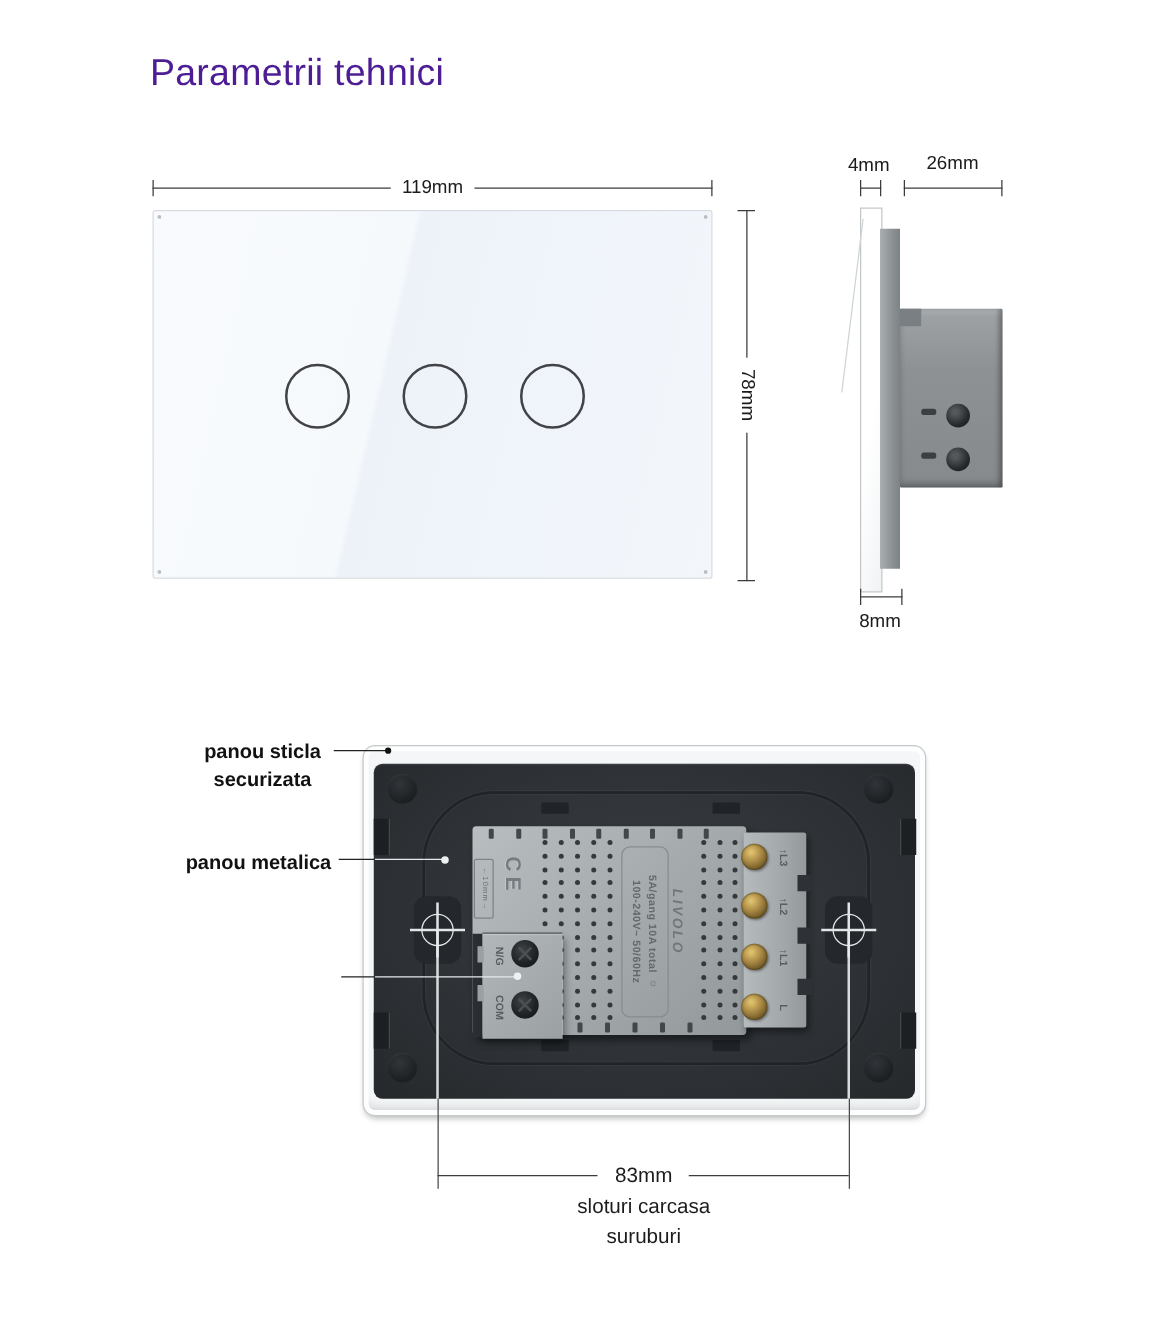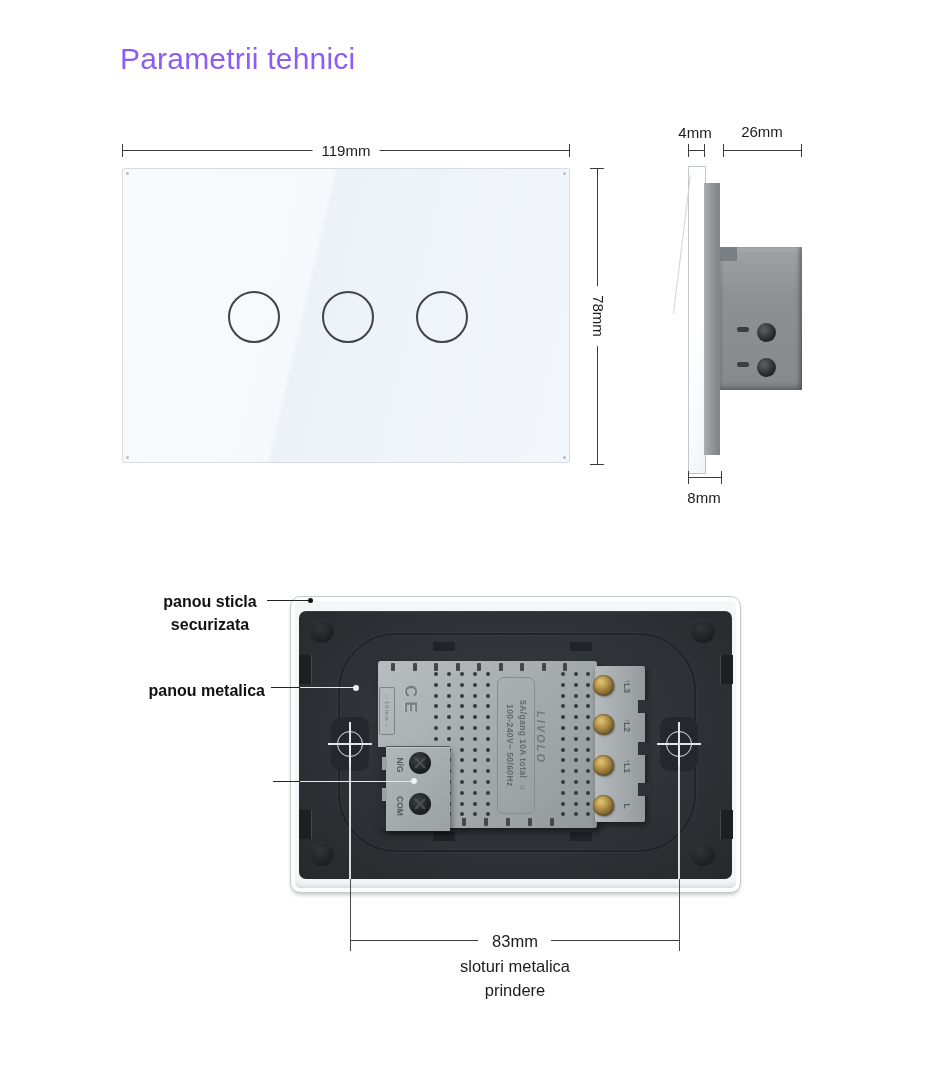--- a/index.html
+++ b/index.html
@@ -92,21 +92,21 @@
   .mline-w{position:absolute;width:1.5px;background:#e8eaec;opacity:.92;}
   .mline-d{position:absolute;width:1.4px;background:#4a4a4a;}
 
   #title{position:absolute;left:120px;top:42px;margin:0;font-size:30px;font-weight:normal;letter-spacing:.2px;}
 </style>
 </head>
 <body>
 
 <div id="page">
 
-  <h1 id="title" style="color:#8b5cf6;">Parametrii tehnici</h1>
+  <h1 id="title" style="color:#4c1d95;">Parametrii tehnici</h1>
 
   <div>
 
     <div class="hline" style="left:122px;top:150px;width:448px;"></div>
     <div class="vline" style="left:122px;top:144px;height:13px;"></div>
     <div class="vline" style="left:569px;top:144px;height:13px;"></div>
     <div class="dimtext" style="left:346px;top:150px;">119mm</div>
 
     <div id="glass-panel">
       <span class="cornerdot" style="left:3px;top:3px;"></span>
@@ -364,16 +364,16 @@
 
   <div class="hline" style="left:273px;top:781px;width:27px;height:1.2px;background:#222;"></div>
   <div class="hline wline" style="left:300px;top:781px;width:113px;height:1.2px;"></div>
   <div class="dot-w" style="left:411px;top:778px;"></div>
 
   <div class="mline-d" style="left:349.5px;top:879px;height:72px;"></div>
   <div class="mline-d" style="left:678.5px;top:879px;height:72px;"></div>
   <div class="hline" style="left:350px;top:940px;width:128px;"></div>
   <div class="hline" style="left:551px;top:940px;width:128px;"></div>
   <div class="dimtext nobg" style="left:515px;top:941px;font-size:16.5px;">83mm</div>
-  <div class="dimtext nobg" style="left:515px;top:966px;font-size:16.5px;">sloturi metalica</div>
-  <div class="dimtext nobg" style="left:515px;top:990px;font-size:16.5px;">prindere</div>
+  <div class="dimtext nobg" style="left:515px;top:966px;font-size:16.5px;">sloturi carcasa</div>
+  <div class="dimtext nobg" style="left:515px;top:990px;font-size:16.5px;">suruburi</div>
 
 </div>
 
 </body></html>

